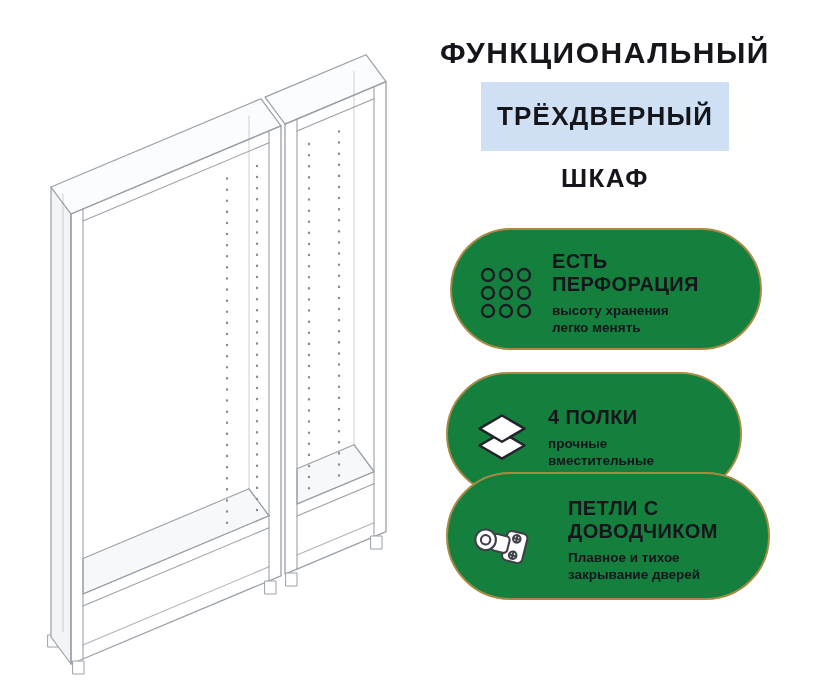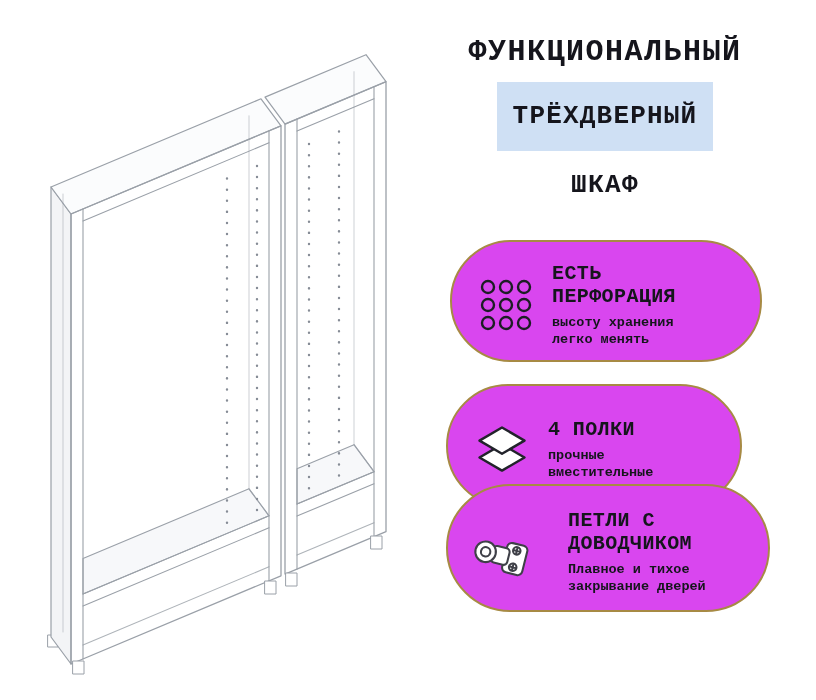--- a/index.html
+++ b/index.html
@@ -1,30 +1,30 @@
 <!DOCTYPE html>
 <html style="--gold: #a78a44; --blue: #cfe0f4; --text: #15151c;"><head>
 <meta charset="utf-8">
 <style>
   html,body{margin:0;padding:0;background:#ffffff;}
   .stage{
     position:relative;width:816px;height:700px;background:#ffffff;overflow:hidden;
-    font-family:Liberation Mono, monospace;color:var(--text,#15151c);
+    font-family:Liberation Sans, sans-serif;color:var(--text,#15151c);
   }
   
   .title-block{position:absolute;left:404px;top:36px;width:402px;text-align:center;font-weight:700;}
   .t1{font-size:30px;letter-spacing:1.5px;line-height:1.1;}
   .t2{display:inline-block;margin-top:13px;padding:20px 16px;background:var(--blue,#cfe0f4);
       font-size:26px;letter-spacing:1.2px;line-height:1.1;}
-  .t3{margin-top:20px;font-size:26px;letter-spacing:1.4px;line-height:1.1;}
+  .t3{margin-top:13px;font-size:26px;letter-spacing:1.4px;line-height:1.1;}
   
   .card{
     position:absolute;display:flex;align-items:center;gap:16px;
-    border:2.5px solid var(--gold,#a78a44);border-radius:999px;background:#d946ef;
-    padding:8px 18px 0 24px;box-sizing:border-box;margin-top:12px;
+    border:2.5px solid var(--gold,#a78a44);border-radius:999px;background:#15803d;
+    padding:8px 18px 0 24px;box-sizing:border-box;
   }
   .card .icon{flex:0 0 auto;width:60px;height:60px;}
   .f-text{min-width:0;}
   .f-title{font-weight:700;font-size:20px;line-height:1.15;letter-spacing:.4px;}
   .f-sub{margin-top:7px;font-weight:600;font-size:13.5px;line-height:1.25;}
   #card-1{left:450px;top:228px;width:312px;height:122px;}
   #card-2{left:446px;top:372px;width:296px;height:124px;}
   #card-3{left:446px;top:472px;width:324px;height:128px;gap:36px;}
   
   .wardrobe{position:absolute;left:16px;top:14px;width:400px;height:670px;}

